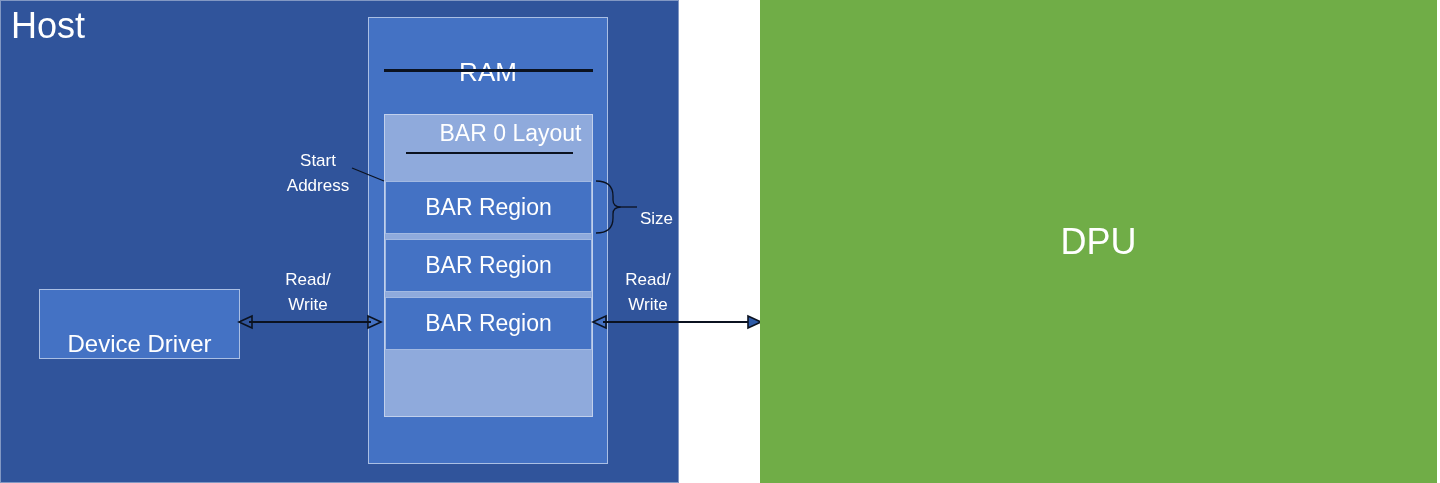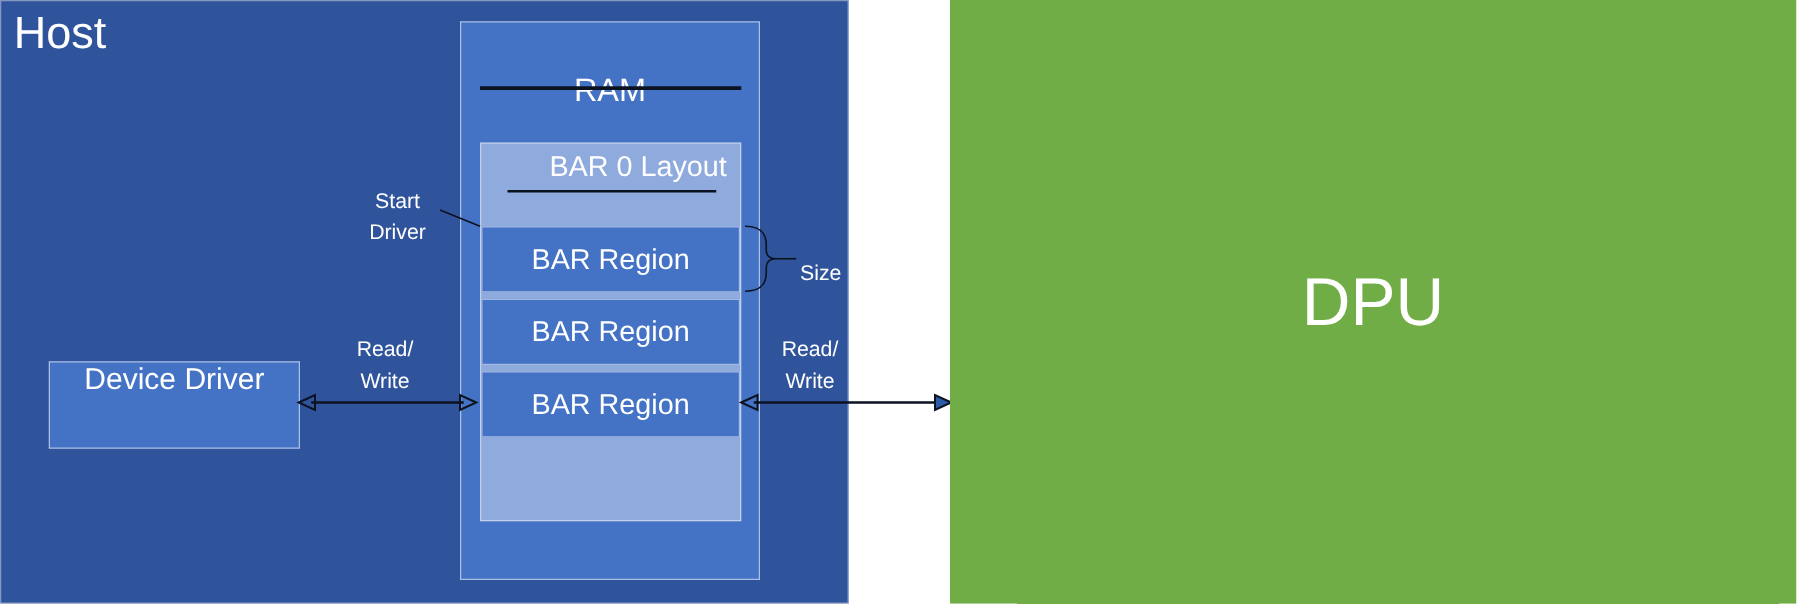--- a/index.html
+++ b/index.html
@@ -31,39 +31,39 @@
   .bar0-underline{position:absolute; left:21px; top:37px; width:167px; height:2px; background:var(--line);}
   .bar-region{position:absolute; left:0; width:100%; height:53px; background:var(--box_blue);
               border:1px solid rgba(255,255,255,.5); box-sizing:border-box;
               display:flex; align-items:center; justify-content:center;
               font-size:23px; color:var(--text);}
   .bar-region.r0{top:66px;} .bar-region.r1{top:124px;} .bar-region.r2{top:182px;}
 
   
   .device-driver{position:absolute; left:38px; top:288px; width:201px; height:70px;
                  background:var(--box_blue); border:1px solid rgba(255,255,255,.55); box-sizing:border-box;
-                 display:flex; align-items:flex-start; justify-content:center;
+                 display:flex; align-items:flex-end; justify-content:center;
                  font-size:24px; color:var(--text);}
 
   
   .annot{position:absolute; color:var(--text); font-size:17px; line-height:25px;
          text-align:center; white-space:pre-line;}
   .start-address{left:270px; top:148px; width:96px;}
   .rw-left{left:258px; top:267px; width:100px;}
   .rw-right{left:598px; top:267px; width:100px;}
   .size-label{left:640px; top:196px; width:60px; text-align:left; line-height:21px;margin-top:12px;}
 
   
   .overlay{position:absolute; left:0; top:0; width:1440px; height:483px; pointer-events:none;}
   .overlay line, .overlay path, .overlay polygon{stroke:var(--line);}
 
   
   .dpu{position:absolute; left:760px; top:0; width:677px; height:483px;
        background:var(--dpu_green); display:flex; align-items:center; justify-content:center;}
-  .dpu-title{color:var(--text); font-size:54px; font-weight:400;}
+  .dpu-title{color:var(--text); font-size:36px; font-weight:400;}
 </style>
 </head>
 <body>
 
 <div class="canvas">
 
   <div class="host">
     <div class="host-title">Host</div>
 
     <div class="device-driver">
@@ -105,21 +105,21 @@
       <polygon points="761,322 748,316 748,328" fill="var(--filled_arrowhead)" stroke-width="1.6"></polygon>
     </g>
 
     <line x1="352" y1="168" x2="384" y2="181" stroke-width="1.3"></line>
 
     <path fill="none" stroke-width="1.3" d="M 596 181 C 609 181 613 187 613 196 L 613 200 C 613 205 616 207 621 207 C 616 207 613 209 613 214 L 613 218 C 613 227 609 233 596 233"></path>
     <line x1="621" y1="207" x2="637" y2="207" stroke-width="1.3"></line>
   </svg>
 
   <div class="annot start-address">Start
-Driver</div>
+Address</div>
   <div class="annot rw-left">Read/
 Write</div>
   <div class="annot rw-right">Read/
 Write</div>
   <div class="annot size-label">Size</div>
 
   <div class="dpu">
     <div class="dpu-title">DPU</div>
   </div>
 

